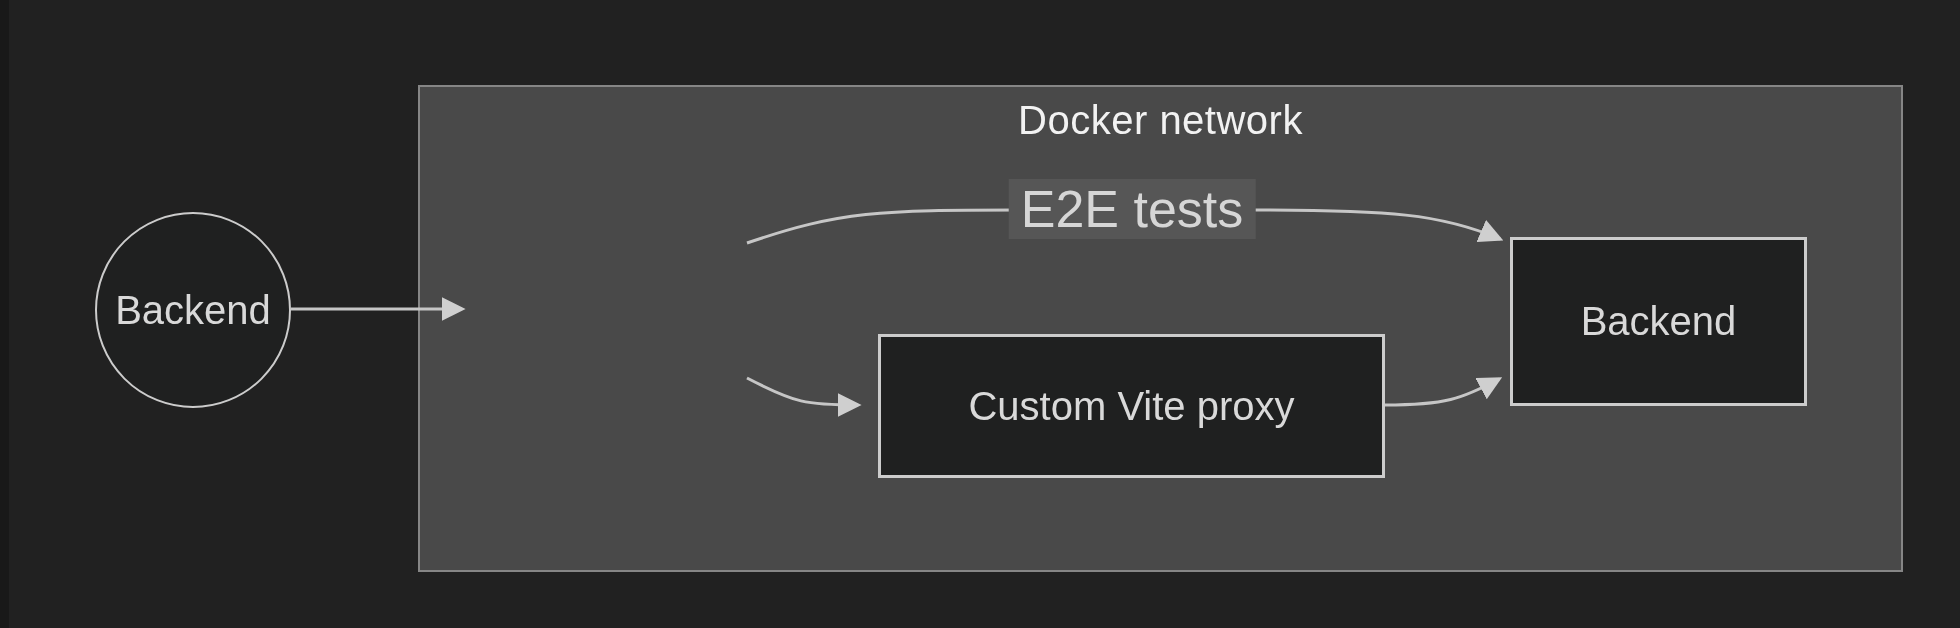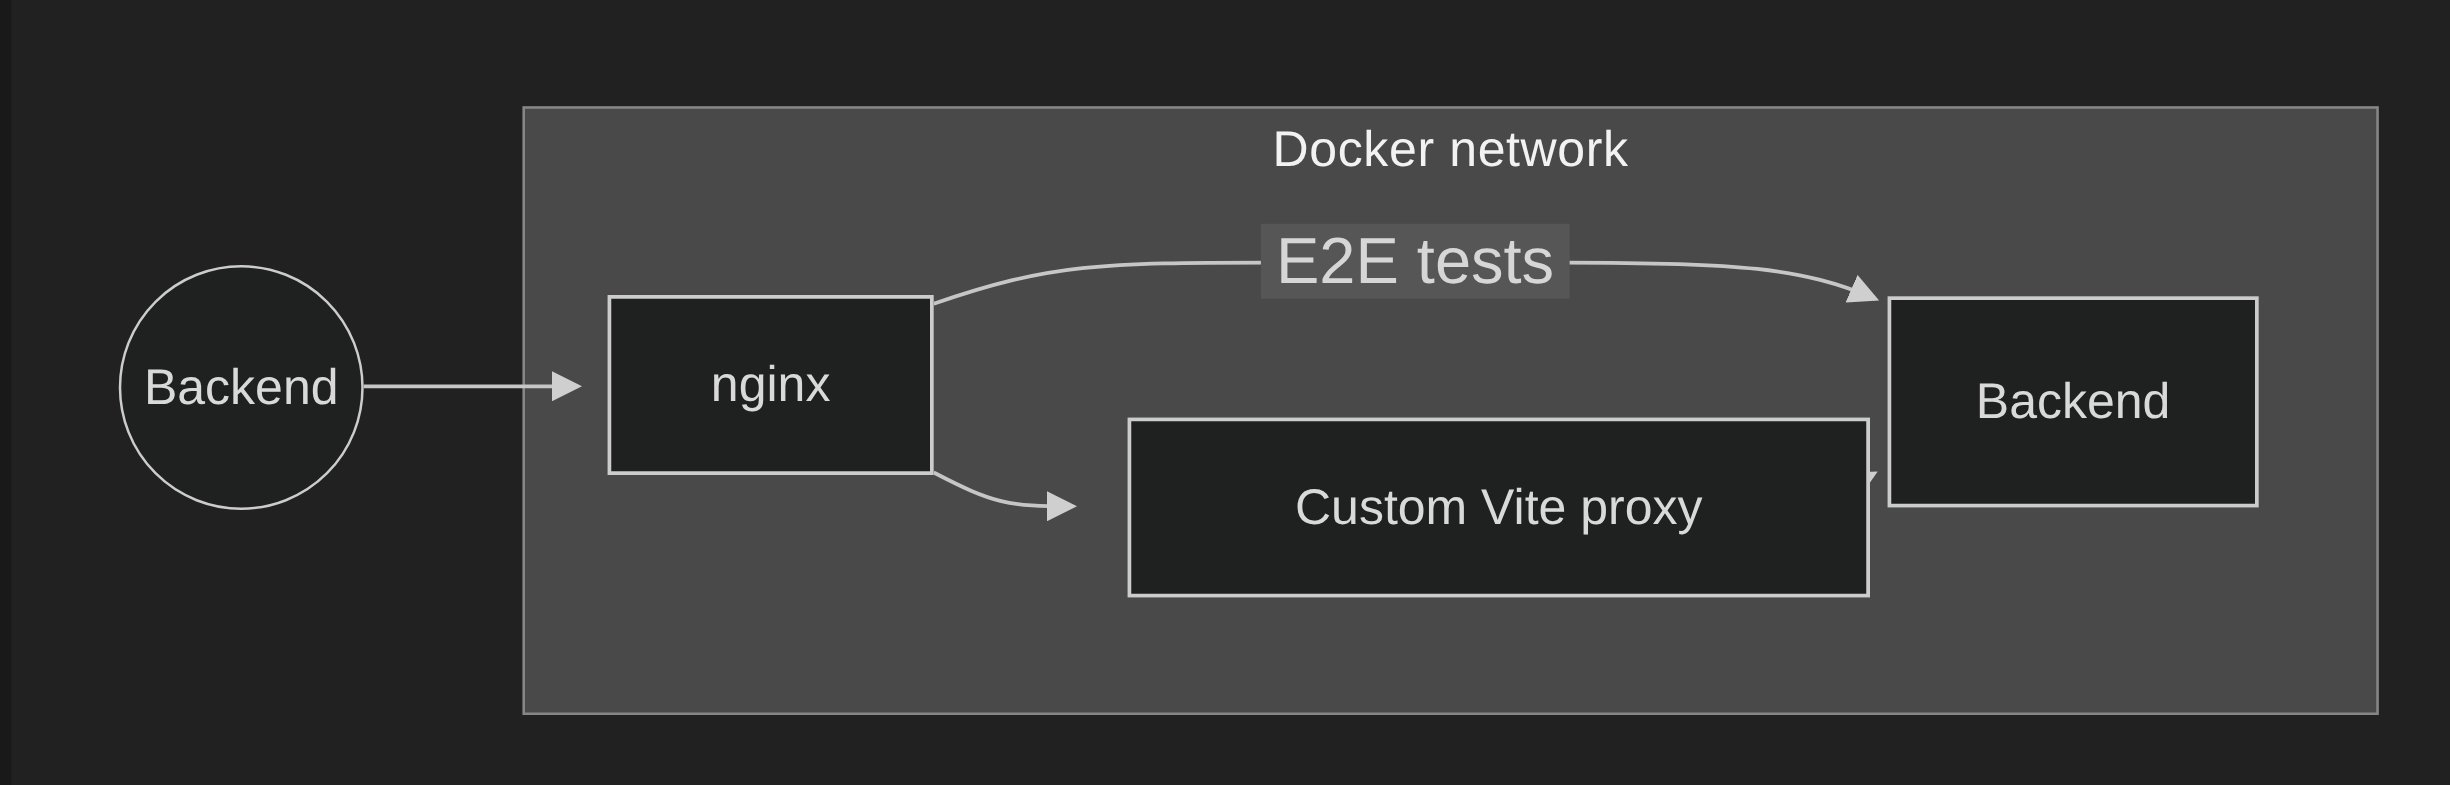--- a/index.html
+++ b/index.html
@@ -81,21 +81,21 @@
     white-space: nowrap;
     z-index: 4;
   }
   .node-browser {
     left: 95px; top: 212px;
     width: 196px; height: 196px;
     border-radius: 50%;
     border-width: 2.5px;
   }
   .node-nginx   { left: 486px;  top: 236px; width: 261px; height: 144px; }
-  .node-vite    { left: 878px;  top: 334px; width: 594px; height: 144px; margin-left: 24px; }
+  .node-vite    { left: 878px;  top: 334px; width: 507px; height: 144px; }
   .node-backend { left: 1510px; top: 237px; width: 297px; height: 169px; }
 </style>
 </head>
 <body>
 
 <div class="stage">
 
   <div class="window-strip"></div>
 
   <div class="cluster">
@@ -113,23 +113,20 @@
     <path class="edge-path" marker-end="url(#arrow)" d="M747,378 C795,403 806,405 858,405"></path>
     <path class="edge-path" marker-end="url(#arrow)" d="M1385,405 C1445,405 1462,399 1499,379"></path>
   </svg>
 
   <div class="edge-label">E2E tests</div>
 
   <div class="node node-browser">
     <span>Backend</span>
   </div>
 
-  <div class="node node-nginx">
-    <span>nginx</span>
-  </div>
 
   <div class="node node-vite">
     <span>Custom Vite proxy</span>
   </div>
 
   <div class="node node-backend">
     <span>Backend</span>
   </div>
 
 </div>

